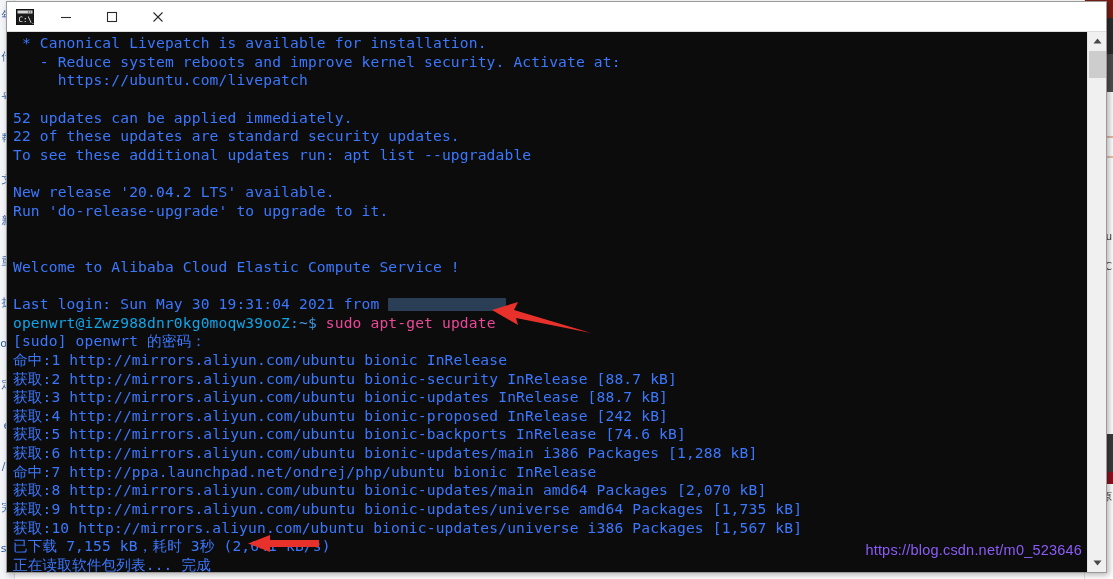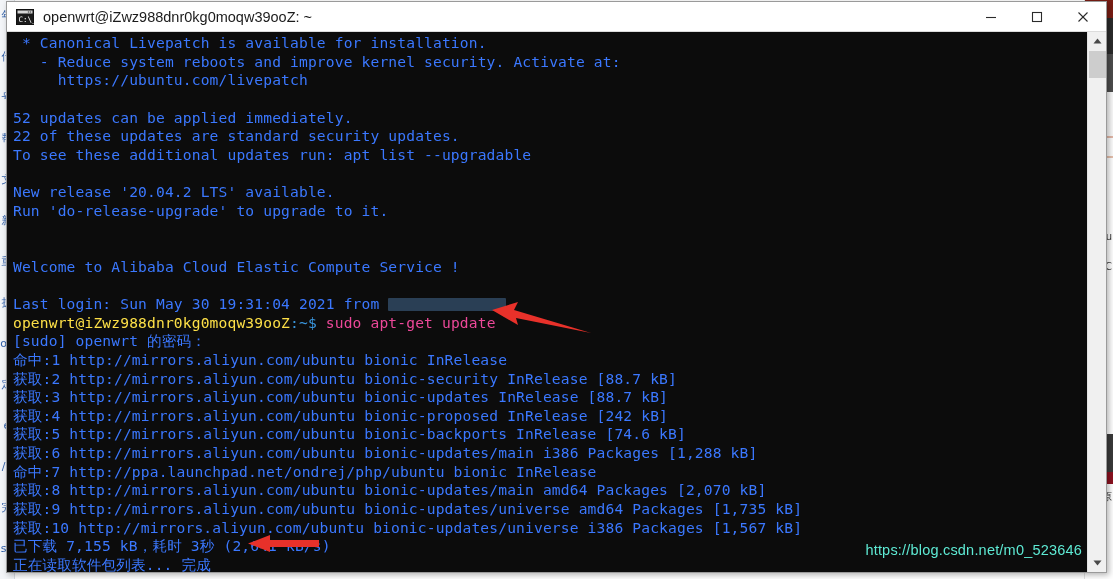--- a/index.html
+++ b/index.html
@@ -125,21 +125,21 @@
   }
   #terminal-lines {
     font-family: "DejaVu Sans Mono", monospace;
     font-size: 14.6px;
     line-height: 18.65px;
     letter-spacing: 0.15px;
     white-space: pre;
   }
   .tline { height: 18.65px; white-space: pre; }
   .c-blue   { color: #3b78ff; }
-  .c-green  { color: #fde047; }
+  .c-green  { color: #0ea5e9; }
   .c-cyan   { color: #3a96dd; }
   .c-white  { color: #ec4899; }
   .redact {
     display: inline-block;
     vertical-align: -2px;
     height: 13px;
     background: #2a3f55;
     border-radius: 1px;
   }
 
@@ -178,21 +178,21 @@
   #arrow-1 { left: 492px; top: 300px; }
   #arrow-2 { left: 248px; top: 533px; }
 
   
   #watermark {
     position: absolute;
     right: 24px;
     bottom: 14px;
     font-family: "Liberation Sans", sans-serif;
     font-size: 14.5px;
-    color: #5eead4;
+    color: #8b5cf6;
     white-space: nowrap;
     letter-spacing: 0.2px;
   }
 </style>
 </head>
 <body>
 
 <div id="backdrop">
   <div class="bd-left-col"></div>
   <div id="bd-left-glyphs">
@@ -237,21 +237,20 @@
   <div id="title-bar">
     <span id="console-icon">
       <svg width="18" height="16" viewBox="0 0 18 16">
         <rect x="0.5" y="0.5" width="17" height="15" fill="#1b1b1b" stroke="#111"></rect>
         <rect x="1.5" y="1.5" width="15" height="3" fill="#d8d8d8"></rect>
         <circle cx="12.5" cy="3" r="0.8" fill="#555"></circle>
         <circle cx="14.5" cy="3" r="0.8" fill="#555"></circle>
         <text x="2.5" y="13" font-family="DejaVu Sans Mono, monospace" font-size="7.5" fill="#ffffff">C:\_</text>
       </svg>
     </span>
-    <span id="title-text">openwrt@iZwz988dnr0kg0moqw39ooZ: ~</span>
     <span class="win-btn" id="btn-min">
       <svg width="12" height="12" viewBox="0 0 12 12">
         <line x1="1" y1="6.5" x2="11" y2="6.5" stroke="#2b2b2b" stroke-width="1.1"></line>
       </svg>
     </span>
     <span class="win-btn" id="btn-max">
       <svg width="12" height="12" viewBox="0 0 12 12">
         <rect x="1.5" y="1.5" width="9" height="9" fill="none" stroke="#2b2b2b" stroke-width="1.1"></rect>
       </svg>
     </span>

